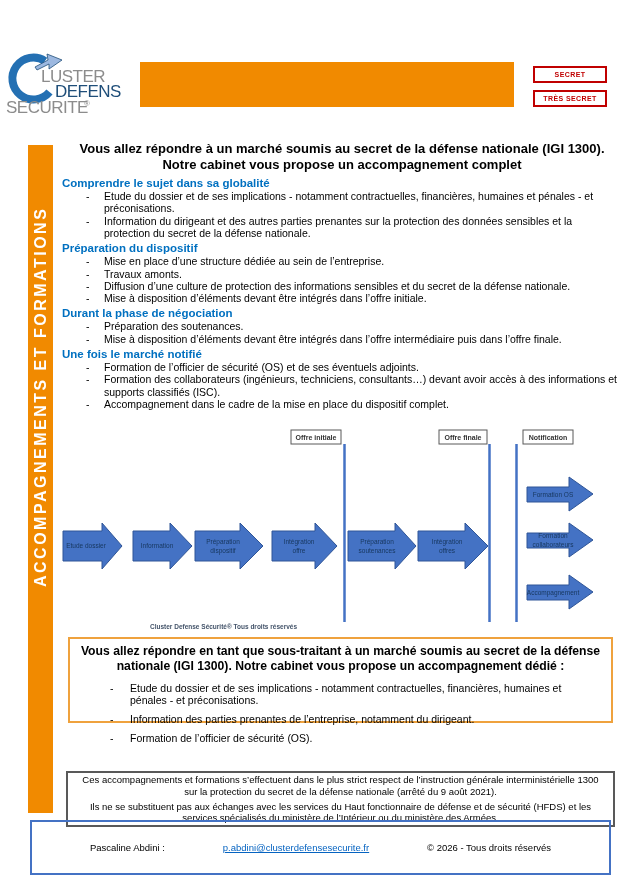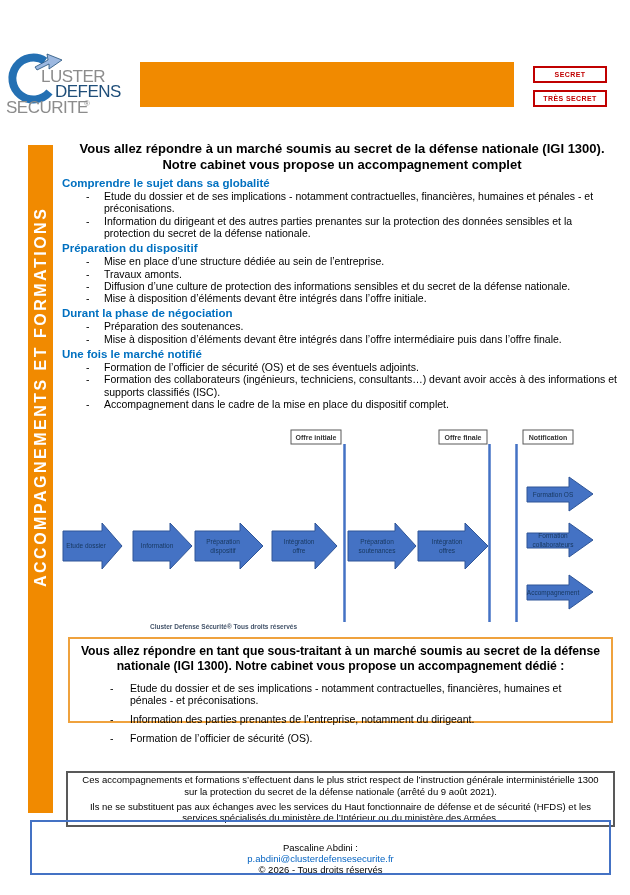--- a/index.html
+++ b/index.html
@@ -49,24 +49,24 @@
   
   .disclaimer-box{
     position:absolute;left:66px;top:755px;width:549px;height:56px;border:2px solid #595959;
     box-sizing:border-box;display:flex;flex-direction:column;justify-content:center;
     font-size:9.5px;text-align:center;line-height:1.25;padding:0 8px;margin-top:16px;
   }
   .disclaimer-box .p2{margin-top:3px;}
   
   .footer-box{
     position:absolute;left:30px;top:820px;width:581px;height:55px;border:2px solid #4472C4;
-    box-sizing:border-box;display:flex;flex-direction:column;justify-content:space-evenly;
+    box-sizing:border-box;display:flex;flex-direction:row;justify-content:space-evenly;
     text-align:center;font-size:9.5px;padding:20px 0;
   }
-  .link{color:#0563C1;cursor:pointer;}
+  .link{color:#0563C1;text-decoration:underline;cursor:pointer;}
   
   svg text{font-family:"Liberation Sans", sans-serif;}
 </style>
 </head>
 <body>
 
 <div class="logo">
   <svg width="118" height="74" viewBox="0 0 118 74">
     <path d="M 41 13 A 21 21 0 1 0 45.5 44" fill="none" stroke="#2470B3" stroke-width="8" stroke-linecap="butt"></path>
     <polygon points="31,19 44,12 43,6 58,12 45,21 45,16 33,22" fill="#9CB8E0" stroke="#1F4E79" stroke-width="0.8"></polygon>

